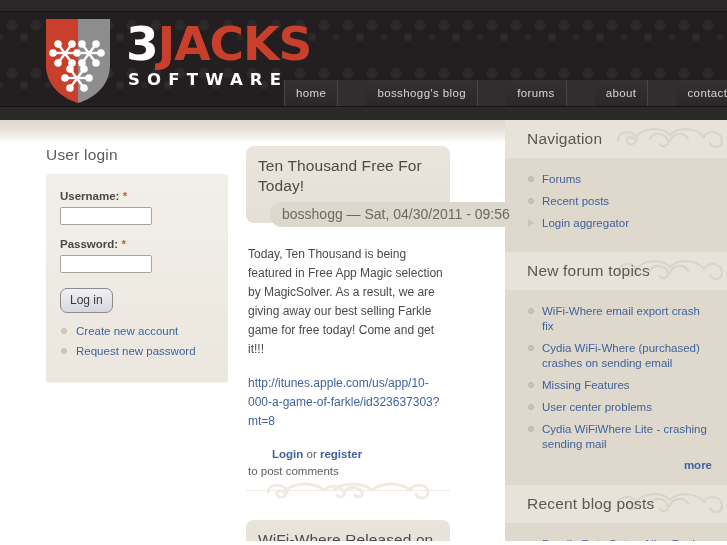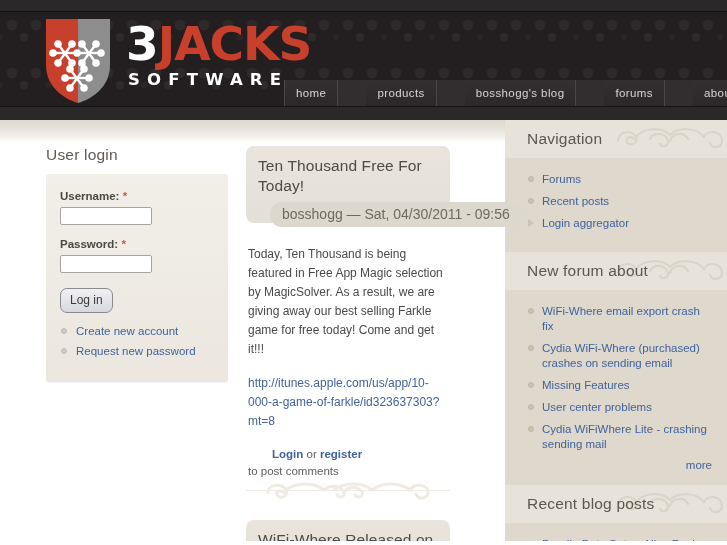--- a/index.html
+++ b/index.html
@@ -312,20 +312,21 @@
   }
   .sb-body ul.plain-list li .bullet { background: #c9c3b8; border-color: #bdb7ab; }
   .sb-body ul.plain-list li .bullet.arrow {
     border-left-color: #c9c3b8; background: transparent; border-top-color: transparent; border-bottom-color: transparent;
   }
   .sb-more {
     text-align: right;
     font-size: 11.5px;
     margin-top: 2px;
     padding-right: 2px;
+    font-weight: bold;
   }
 </style>
 </head>
 <body>
 
 <div id="site-header">
   <div id="header-topbar"></div>
   <div id="header-pattern"></div>
   <div id="header-bottombar"></div>
 
@@ -377,21 +378,20 @@
       </g>
     </svg>
     <div id="logo-text">
       <div id="logo-wordmark"><span class="w3">3</span><span class="wjacks">JACKS</span></div>
       <div id="logo-sub">SOFTWARE</div>
     </div>
   </div>
 
   <nav id="main-nav">
     <div class="nav-item">home</div>
-    <div class="nav-item">products</div>
     <div class="nav-item">bosshogg's blog</div>
     <div class="nav-item">forums</div>
     <div class="nav-item">about</div>
     <div class="nav-item">contact us</div>
   </nav>
 </div>
 
 <div id="page-body">
   <div id="body-topshade"></div>
 
@@ -417,21 +417,21 @@
           <ul class="plain-list">
             <li><span class="bullet"></span><a class="link">Forums</a></li>
             <li><span class="bullet"></span><a class="link">Recent posts</a></li>
             <li><span class="bullet arrow"></span><a class="link">Login aggregator</a></li>
           </ul>
         </div>
       </section>
 
       <section class="sb-block">
         <div class="sb-head">
-          <h2>New forum about</h2>
+          <h2>New forum topics</h2>
           <svg class="sb-flourish" width="118" height="36" viewBox="0 0 118 36">
             <g fill="none" stroke="#cfc8bb" stroke-width="2.2" stroke-linecap="round">
               <path d="M8,20 C8,10 22,8 26,16 C29,22 20,26 17,21 C15,17 21,14 24,18"></path>
               <path d="M26,16 C34,6 52,6 60,14"></path>
               <path d="M60,14 C68,6 86,6 94,16"></path>
               <path d="M94,16 C98,8 112,10 112,20 C112,27 102,28 100,22"></path>
               <path d="M40,18 C44,10 56,12 58,20 C59,25 52,27 50,23"></path>
               <path d="M78,18 C74,10 62,12 60,20"></path>
             </g>
           </svg>

